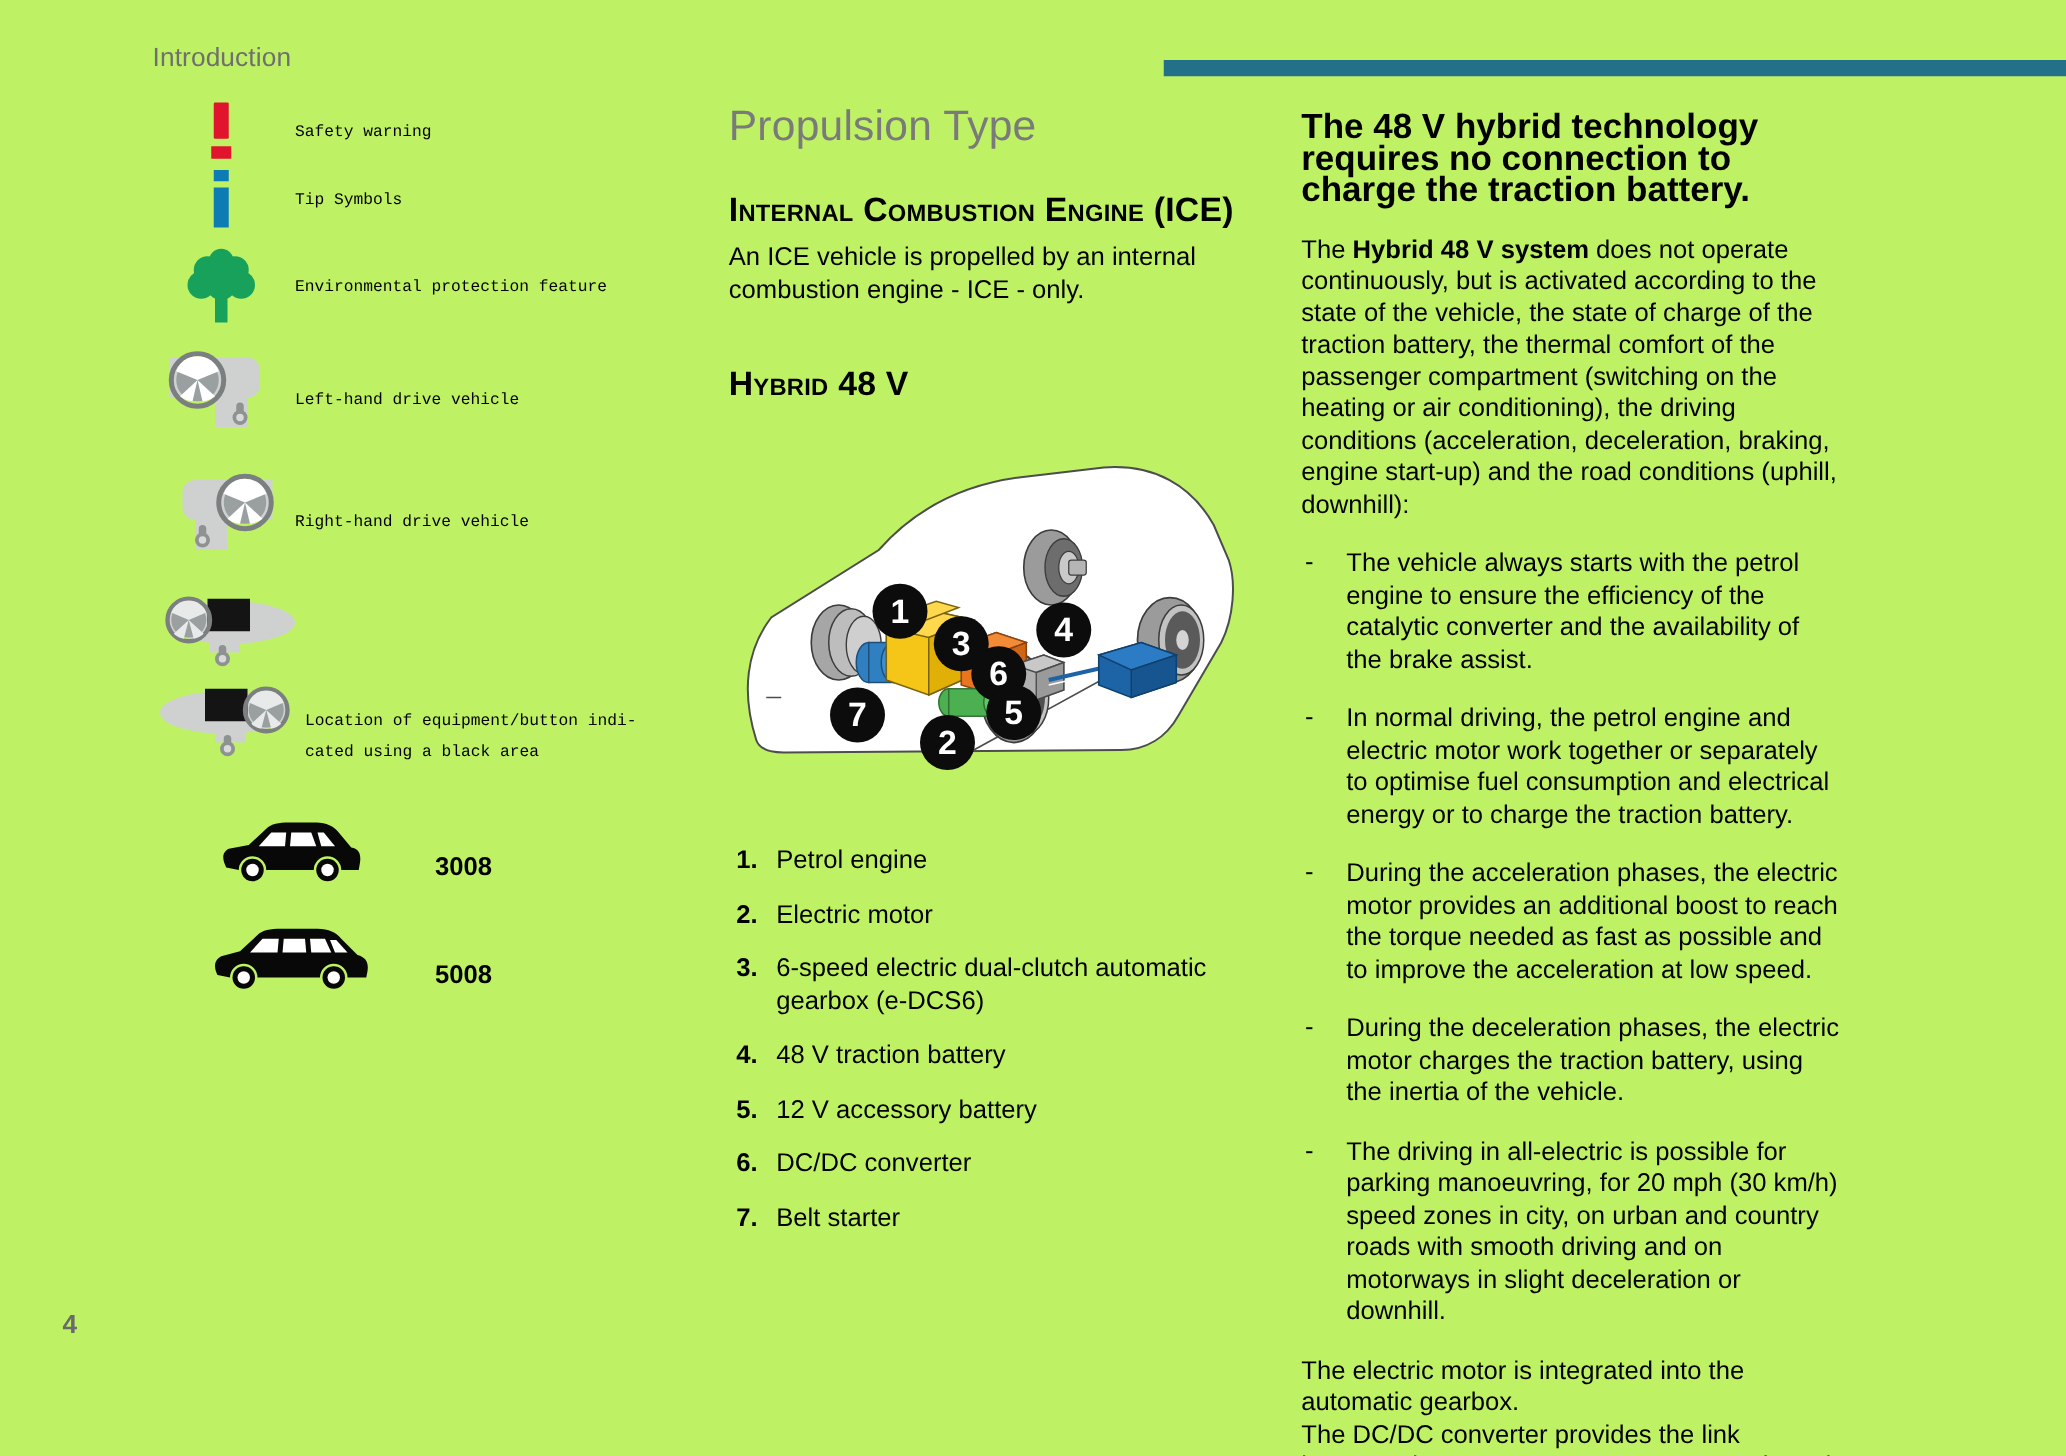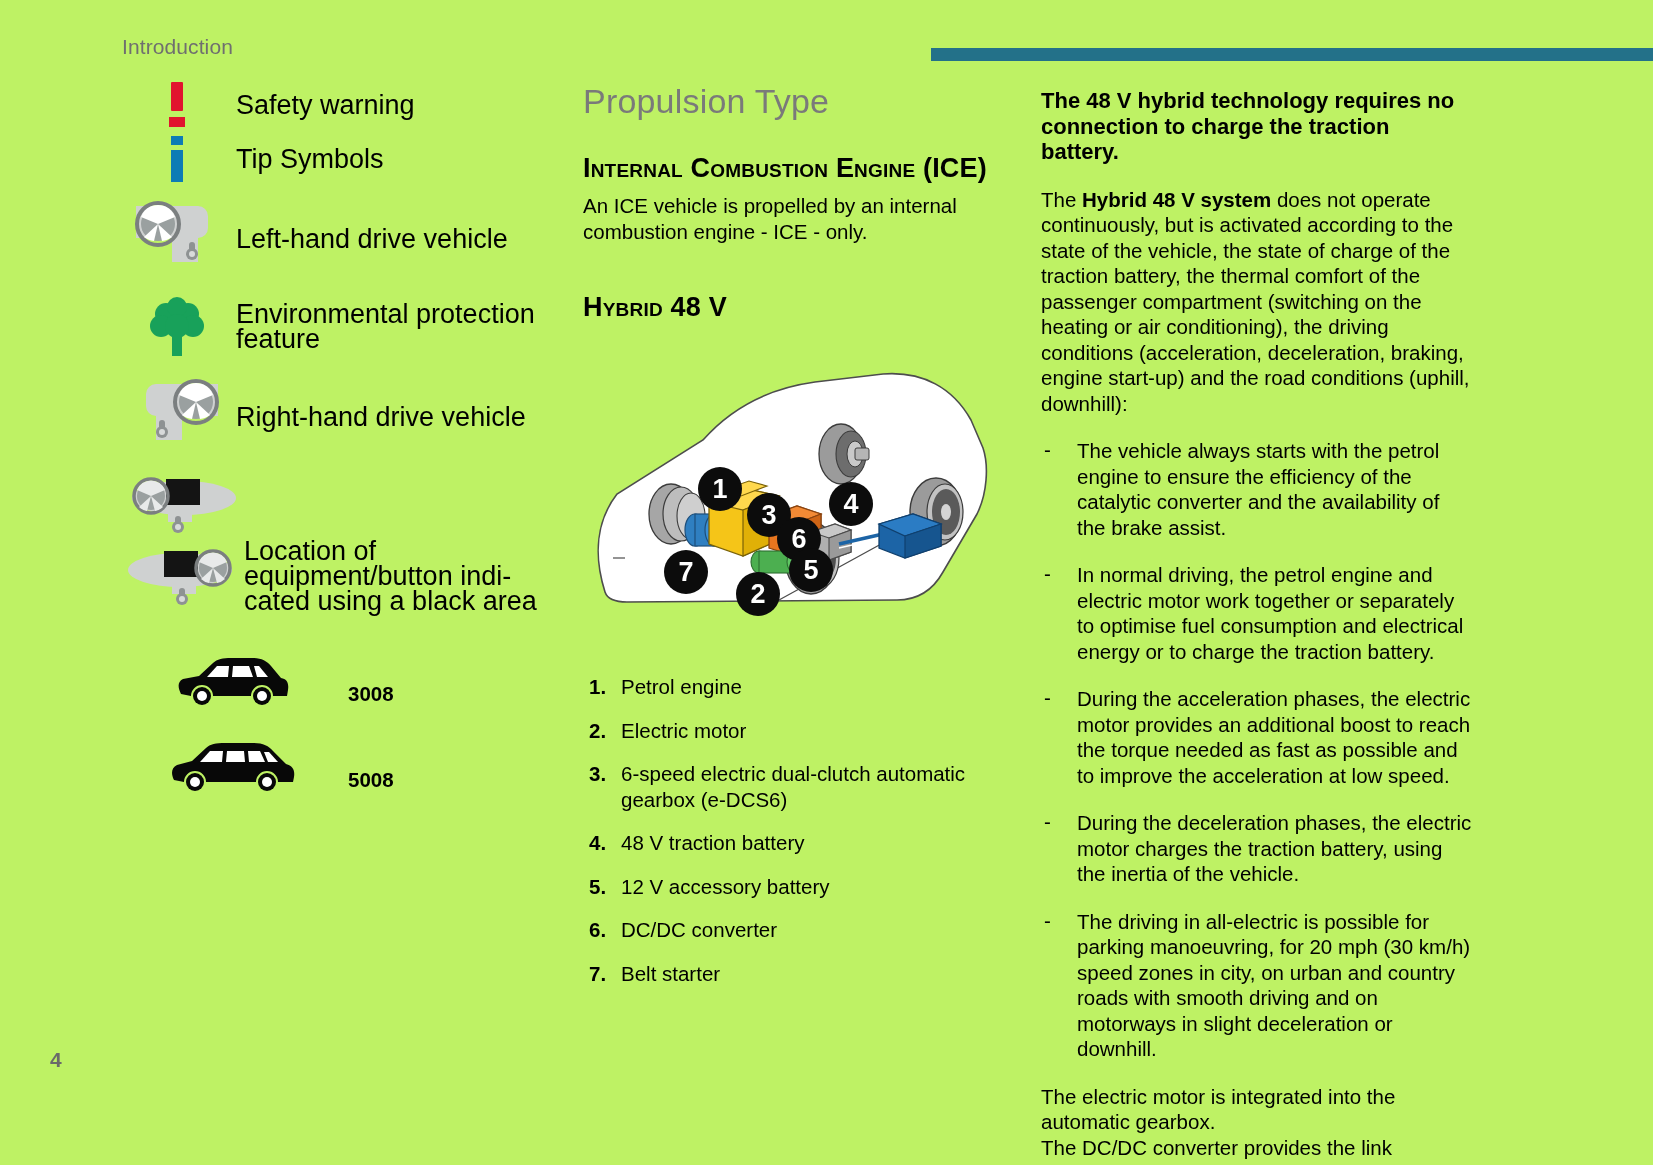--- a/index.html
+++ b/index.html
@@ -65,23 +65,24 @@
     min-height: 46px;
   }
   .legend-icon {
     width: 118px;
     flex: 0 0 118px;
     display: flex;
     align-items: center;
     justify-content: center;
   }
   .legend-label {
-    font-size: 27px;
+    font-size: 13px;
     line-height: 25px;
     color: #000;
+    font-family: Liberation Mono, monospace;
   }
 
   
   .icon-exclaim {
     position: relative;
     width: 16px;
     height: 46px;
   }
   .icon-exclaim .bar {
     position: absolute;
@@ -180,21 +181,21 @@
   }
   ol.num-list li .num {
     position: absolute;
     left: 6px;
     top: 0;
     font-weight: bold;
   }
 
   
   .rc-bold {
-    font-size: 22px;
+    font-size: 28px;
     line-height: 25.5px;
     font-weight: bold;
     margin: 0 0 22px 0;
   }
   .rc-para {
     font-size: 20.5px;
     line-height: 25.5px;
     margin: 0 0 22px 0;
   }
   .rc-para b { font-weight: bold; }
@@ -252,57 +253,57 @@
     </div>
 
     <div class="legend-row" style="margin-top:8px;align-items:center;">
       <div class="legend-icon">
         <div class="icon-info">
             <div class="dot"></div>
             <div class="bar"></div>
           </div>
       </div>
       <div class="legend-label">Tip Symbols</div>
+    </div>
+
+    <div class="legend-row" style="margin-top:14px;min-height:66px;">
+      <div class="legend-icon">
+        <svg width="62" height="62" viewBox="0 0 62 62">
+          <g fill="#18a15a">
+            <circle cx="20" cy="18" r="11"></circle>
+            <circle cx="42" cy="18" r="11"></circle>
+            <circle cx="31" cy="11" r="10"></circle>
+            <circle cx="15" cy="30" r="11"></circle>
+            <circle cx="47" cy="30" r="11"></circle>
+            <circle cx="31" cy="30" r="12"></circle>
+            <rect x="26" y="36" width="10" height="24"></rect>
+          </g>
+        </svg>
+      </div>
+      <div class="legend-label">Environmental protection feature</div>
     </div>
 
     <div class="legend-row" style="margin-top:16px;min-height:82px;">
       <div class="legend-icon">
         <svg width="90" height="78" viewBox="0 0 90 78">
           <path d="M4 6 h62 a10 10 0 0 1 10 10 v12 a10 10 0 0 1 -10 10 h-62 z" fill="#cfd1d1"></path>
           <path d="M40 32 h26 v30 h-26 z" fill="#cfd1d1"></path>
           <circle cx="26" cy="24" r="21" fill="none" stroke="#7b7f80" stroke-width="4"></circle>
           <circle cx="26" cy="24" r="17" fill="#9aa0a0"></circle>
           <path d="M26 24 L9 17 A18 18 0 0 1 43 17 Z" fill="#ffffff"></path>
           <path d="M26 24 L12 37 A18 18 0 0 0 22 41 Z" fill="#ffffff"></path>
           <path d="M26 24 L40 37 A18 18 0 0 1 30 41 Z" fill="#ffffff"></path>
           <g transform="translate(56,40)">
             <circle cx="4" cy="14" r="6" fill="#8e9293"></circle>
             <rect x="1" y="2" width="6" height="12" rx="3" fill="#8e9293"></rect>
             <circle cx="4" cy="14" r="3" fill="#d8dada"></circle>
           </g>
         </svg>
       </div>
       <div class="legend-label">Left-hand drive vehicle</div>
-    </div>
-
-    <div class="legend-row" style="margin-top:14px;min-height:66px;">
-      <div class="legend-icon">
-        <svg width="62" height="62" viewBox="0 0 62 62">
-          <g fill="#18a15a">
-            <circle cx="20" cy="18" r="11"></circle>
-            <circle cx="42" cy="18" r="11"></circle>
-            <circle cx="31" cy="11" r="10"></circle>
-            <circle cx="15" cy="30" r="11"></circle>
-            <circle cx="47" cy="30" r="11"></circle>
-            <circle cx="31" cy="30" r="12"></circle>
-            <rect x="26" y="36" width="10" height="24"></rect>
-          </g>
-        </svg>
-      </div>
-      <div class="legend-label">Environmental protection feature</div>
     </div>
 
     <div class="legend-row" style="margin-top:16px;min-height:82px;">
       <div class="legend-icon">
         <svg width="90" height="78" viewBox="0 0 90 78">
           <path d="M86 6 h-62 a10 10 0 0 0 -10 10 v12 a10 10 0 0 0 10 10 h62 z" fill="#cfd1d1"></path>
           <path d="M50 32 h-26 v30 h26 z" fill="#cfd1d1"></path>
           <circle cx="64" cy="24" r="21" fill="none" stroke="#7b7f80" stroke-width="4"></circle>
           <circle cx="64" cy="24" r="17" fill="#9aa0a0"></circle>
           <path d="M64 24 L47 17 A18 18 0 0 1 81 17 Z" fill="#ffffff"></path>

